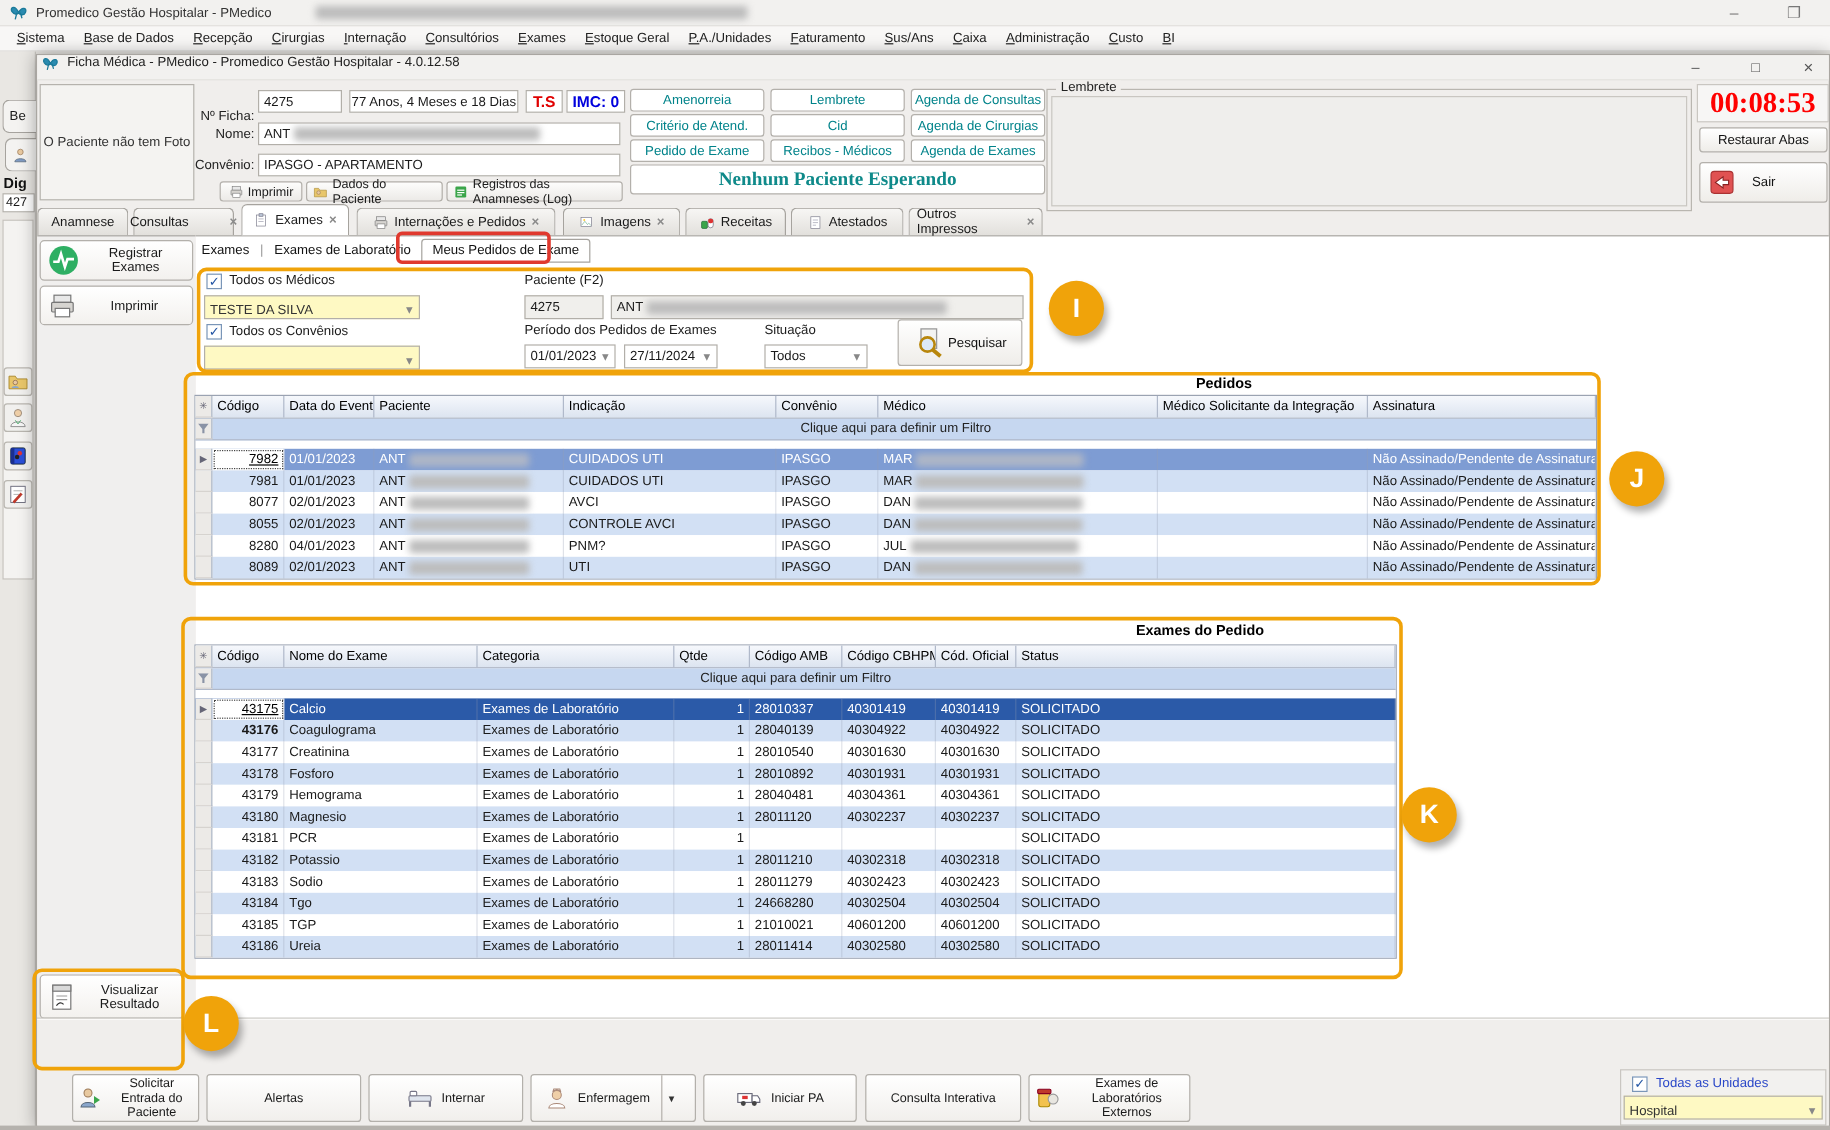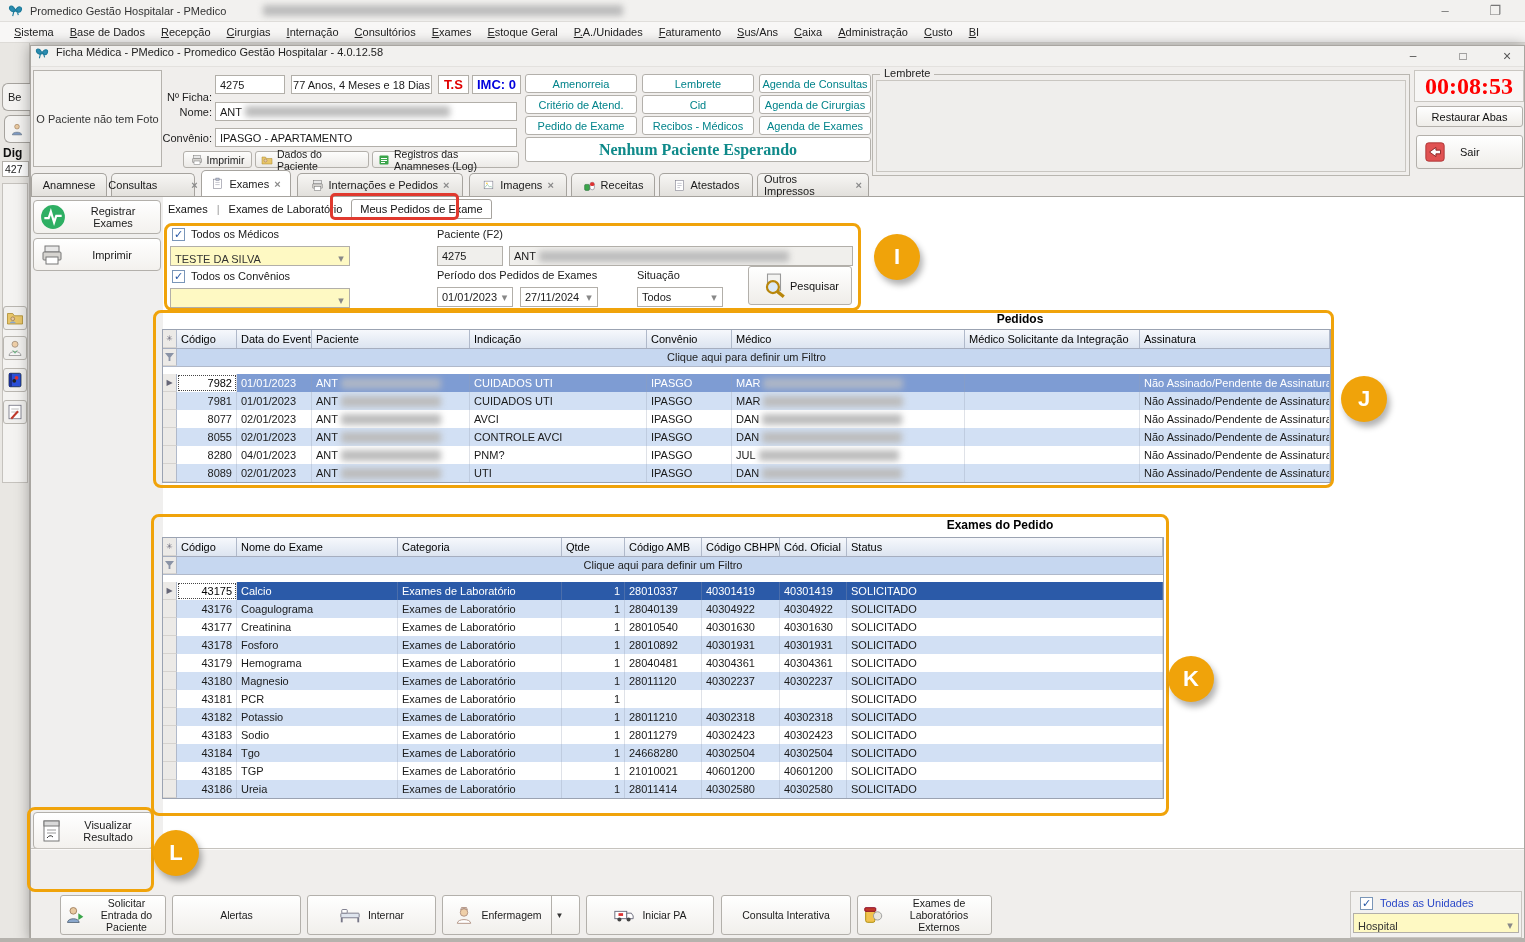--- a/index.html
+++ b/index.html
@@ -102,21 +102,21 @@
   .g-hint{position:absolute;left:0;right:0;top:2px;text-align:center;color:#222;}
   .g-spacer{height:7px;background:#fff;}
   .g-row{display:flex;height:18px;background:#fff;}
   .g-row.alt{background:#d2e0f4;}
   .g-row.sel-p{background:#7e9cd3;color:#fff;}
   .g-row.sel-e{background:#2b5aa8;color:#fff;}
   .g-cell{display:flex;align-items:center;padding:0 4px;white-space:nowrap;overflow:hidden;
           border-right:1px solid rgba(150,160,180,.30);}
   .g-ind{width:14px;min-width:14px;background:#eceae7;border-right:1px solid #b0b9ca;border-bottom:1px solid #d6d3cf;
          display:flex;align-items:center;justify-content:center;color:#667;font-size:8px;padding:0;}
-  .sel-p .g-codigo,.sel-e .g-codigo{background:#fff;color:#000;outline:1px dotted #444;outline-offset:-2px;}
+  .sel-p .g-codigo,.sel-e .g-codigo{background:#fff;color:#000;outline:1px dotted #444;outline-offset:-2px;text-decoration:underline;}
   .ra{justify-content:flex-end;}
   .blur{display:inline-block;background:#bcbcbc;filter:blur(3px);border-radius:2px;height:11px;vertical-align:middle;}
   .blur.inblue{background:#aeb6c6;}
 
   
   .divider1{left:31px;top:848px;width:1493px;height:1px;background:#c6c3be;}
   .bottompanel{left:31px;top:849px;width:1493px;height:89px;background:#f0eeec;border-top:1px solid #fbfaf9;}
   .bbtn{position:absolute;top:895px;height:40px;background:linear-gradient(#ffffff,#f1efec);border:1px solid #b3b0ab;
         border-radius:3px;display:flex;align-items:center;justify-content:center;gap:7px;font-size:11px;padding:0 4px;}
   .bbtn .cap{text-align:center;line-height:12px;font-size:10.5px;}
@@ -731,21 +731,21 @@
         </div>
         <div class="g-cell" style="width: 67px; min-width: 67px;">
           <span>40301419</span>
         </div>
         <div class="g-cell" style="width: 316px; min-width: 316px;">
           <span>SOLICITADO</span>
         </div>
       </div>
       <div class="g-row alt">
         <div class="g-cell g-ind"></div>
-        <div class="g-cell ra g-codigo" style="width: 60px; min-width: 60px;">
+        <div class="g-cell ra g-codigo" style="width: 60px; min-width: 60px; font-weight: bold;">
           <span>43176</span>
         </div>
         <div class="g-cell" style="width: 161px; min-width: 161px;">
           <span>Coagulograma</span>
         </div>
         <div class="g-cell" style="width: 164px; min-width: 164px;">
           <span>Exames de Laboratório</span>
         </div>
         <div class="g-cell ra" style="width: 63px; min-width: 63px;">
           <span>1</span>

